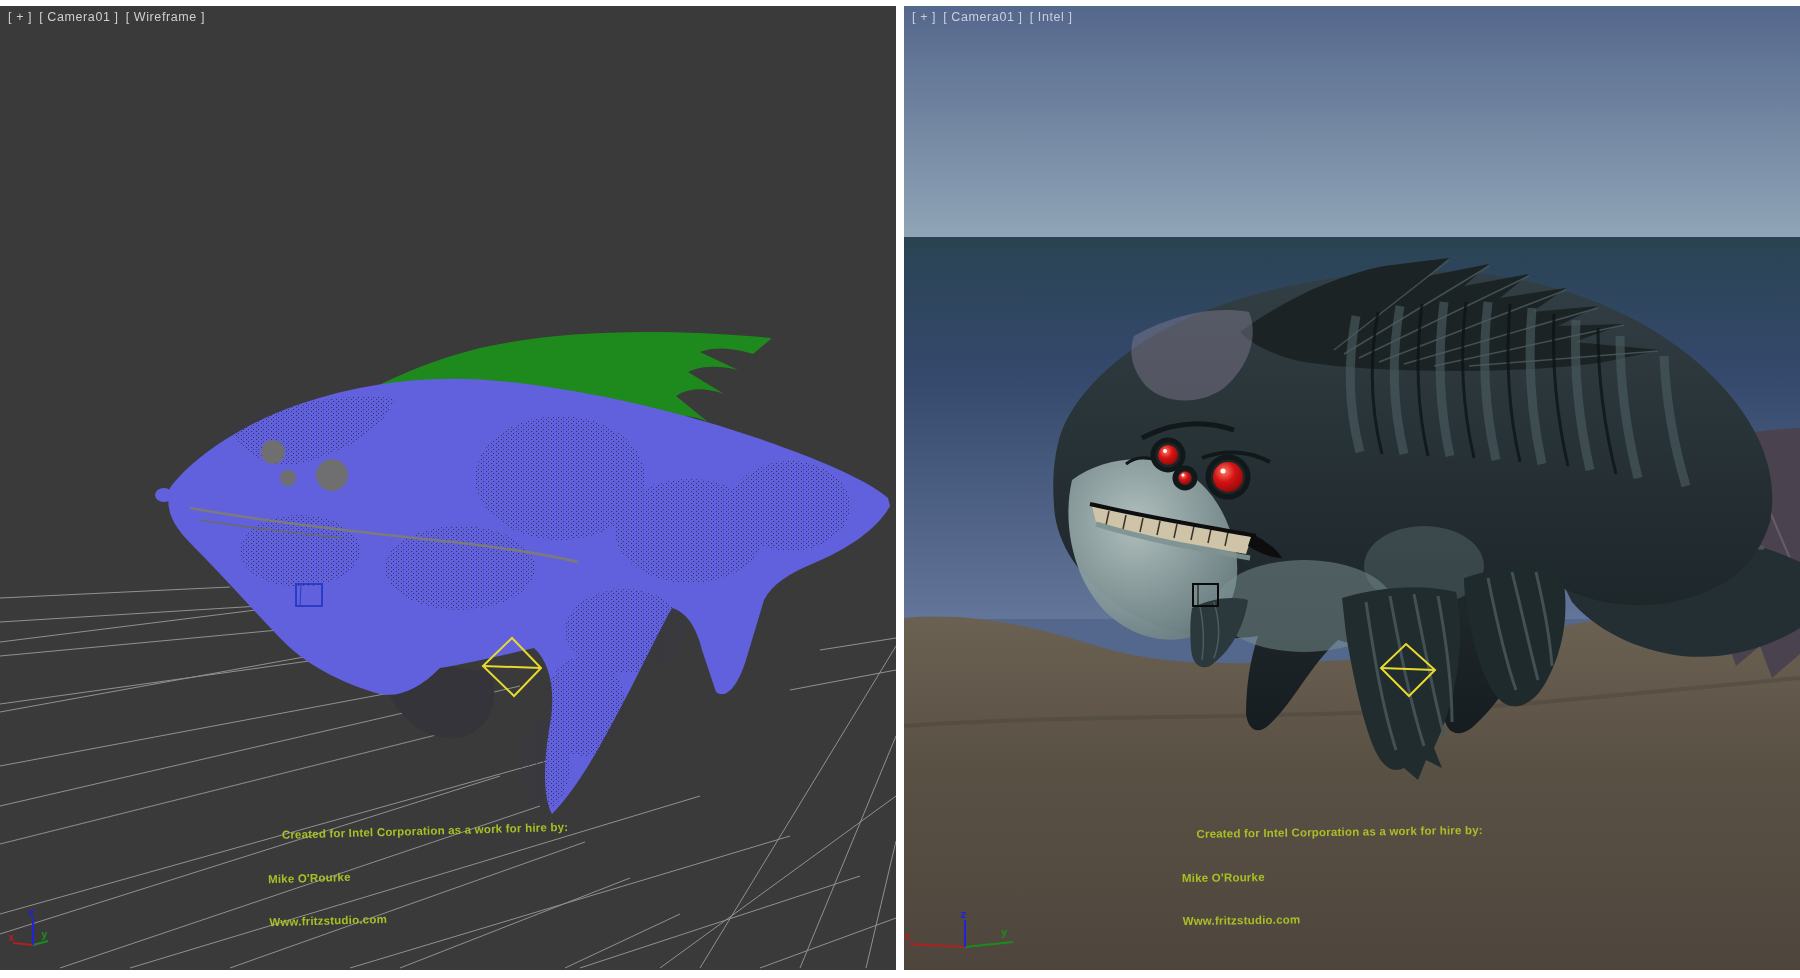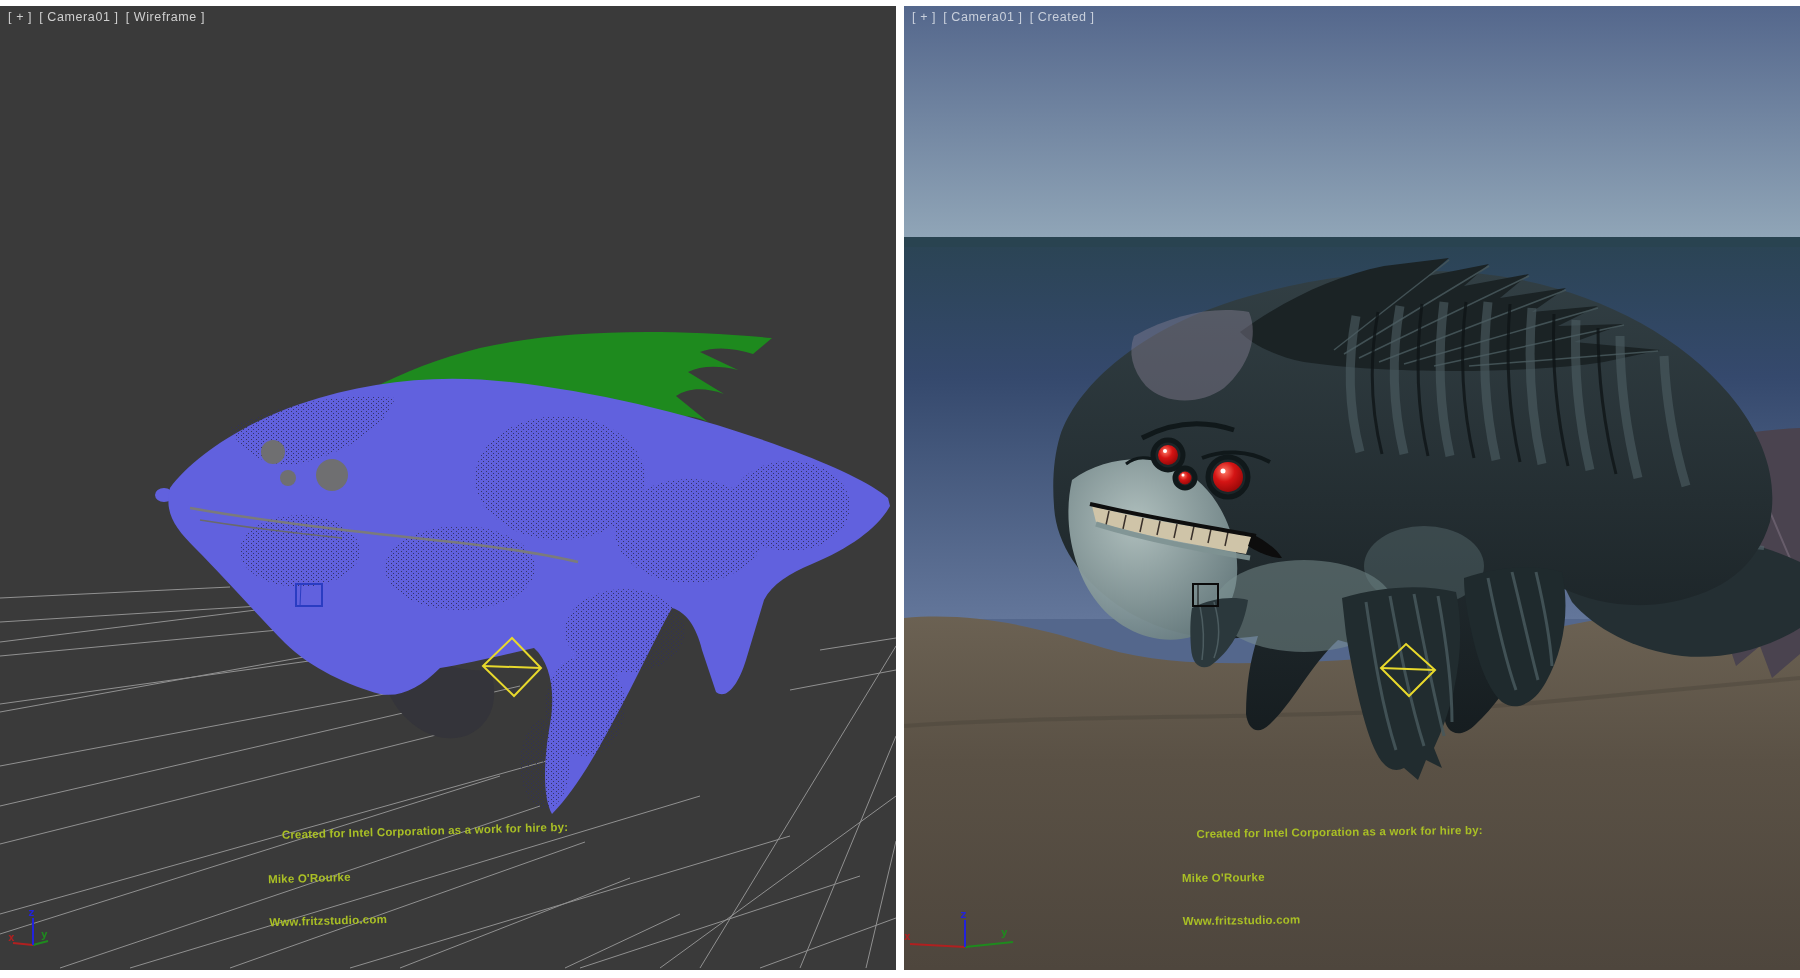--- a/index.html
+++ b/index.html
@@ -108,21 +108,21 @@
       <div class="l1">Created for Intel Corporation as a work for hire by:</div>
       <div>Mike O'Rourke</div>
       <div>Www.fritzstudio.com</div>
     </div>
   </div>
 
   <div class="vp" id="vp-right">
     <div class="vp-label">
       <span>[ + ]</span>
       <span>[ Camera01 ]</span>
-      <span>[ Created ]</span>
+      <span>[ Intel ]</span>
     </div>
 
     <svg width="896" height="964" viewBox="0 0 896 964">
       <defs>
         <linearGradient id="skyGrad" x1="0" y1="0" x2="0" y2="1">
           <stop offset="0" style="stop-color:var(--sky-top,#54678c)"></stop>
           <stop offset="1" style="stop-color:var(--sky-bottom,#90a5b7)"></stop>
         </linearGradient>
         <linearGradient id="seaGrad" x1="0" y1="0" x2="0" y2="1">
           <stop offset="0" style="stop-color:var(--sea-top,#2b4455)"></stop>

